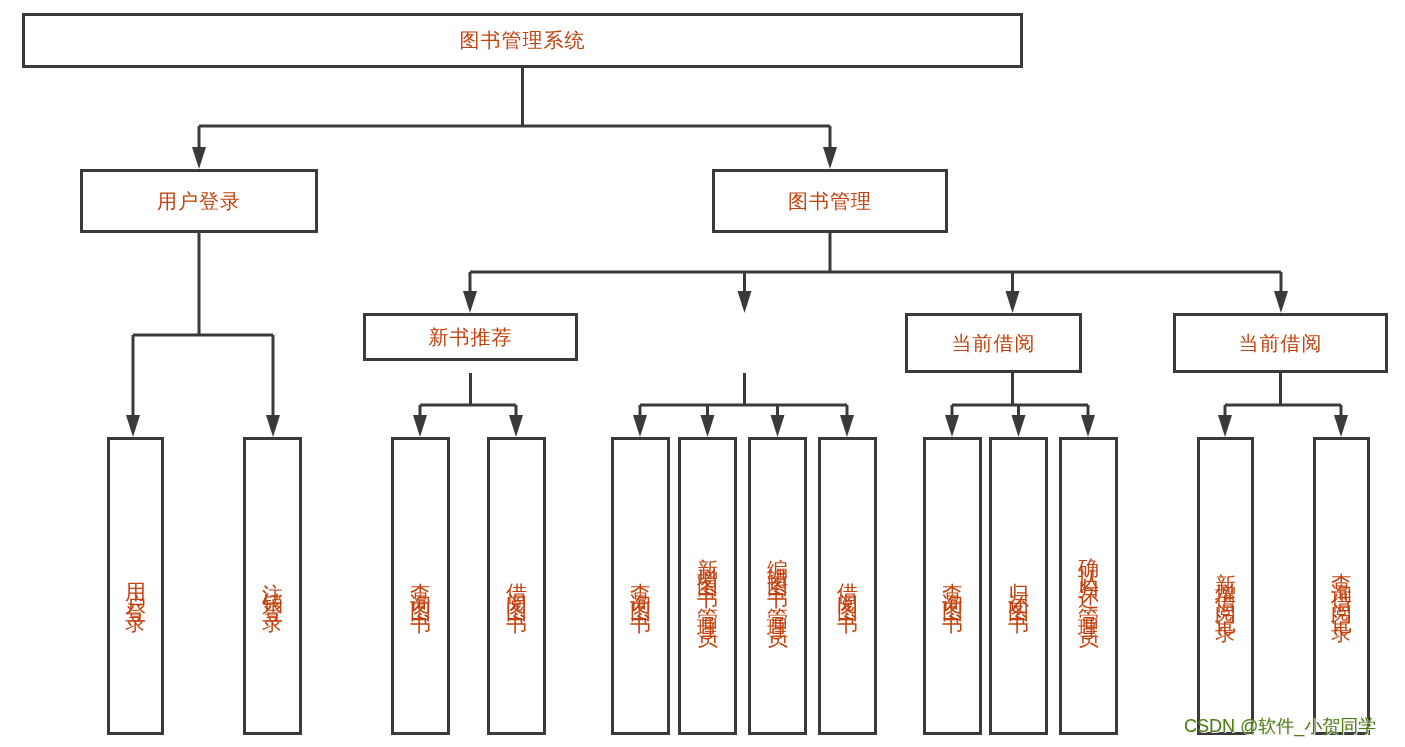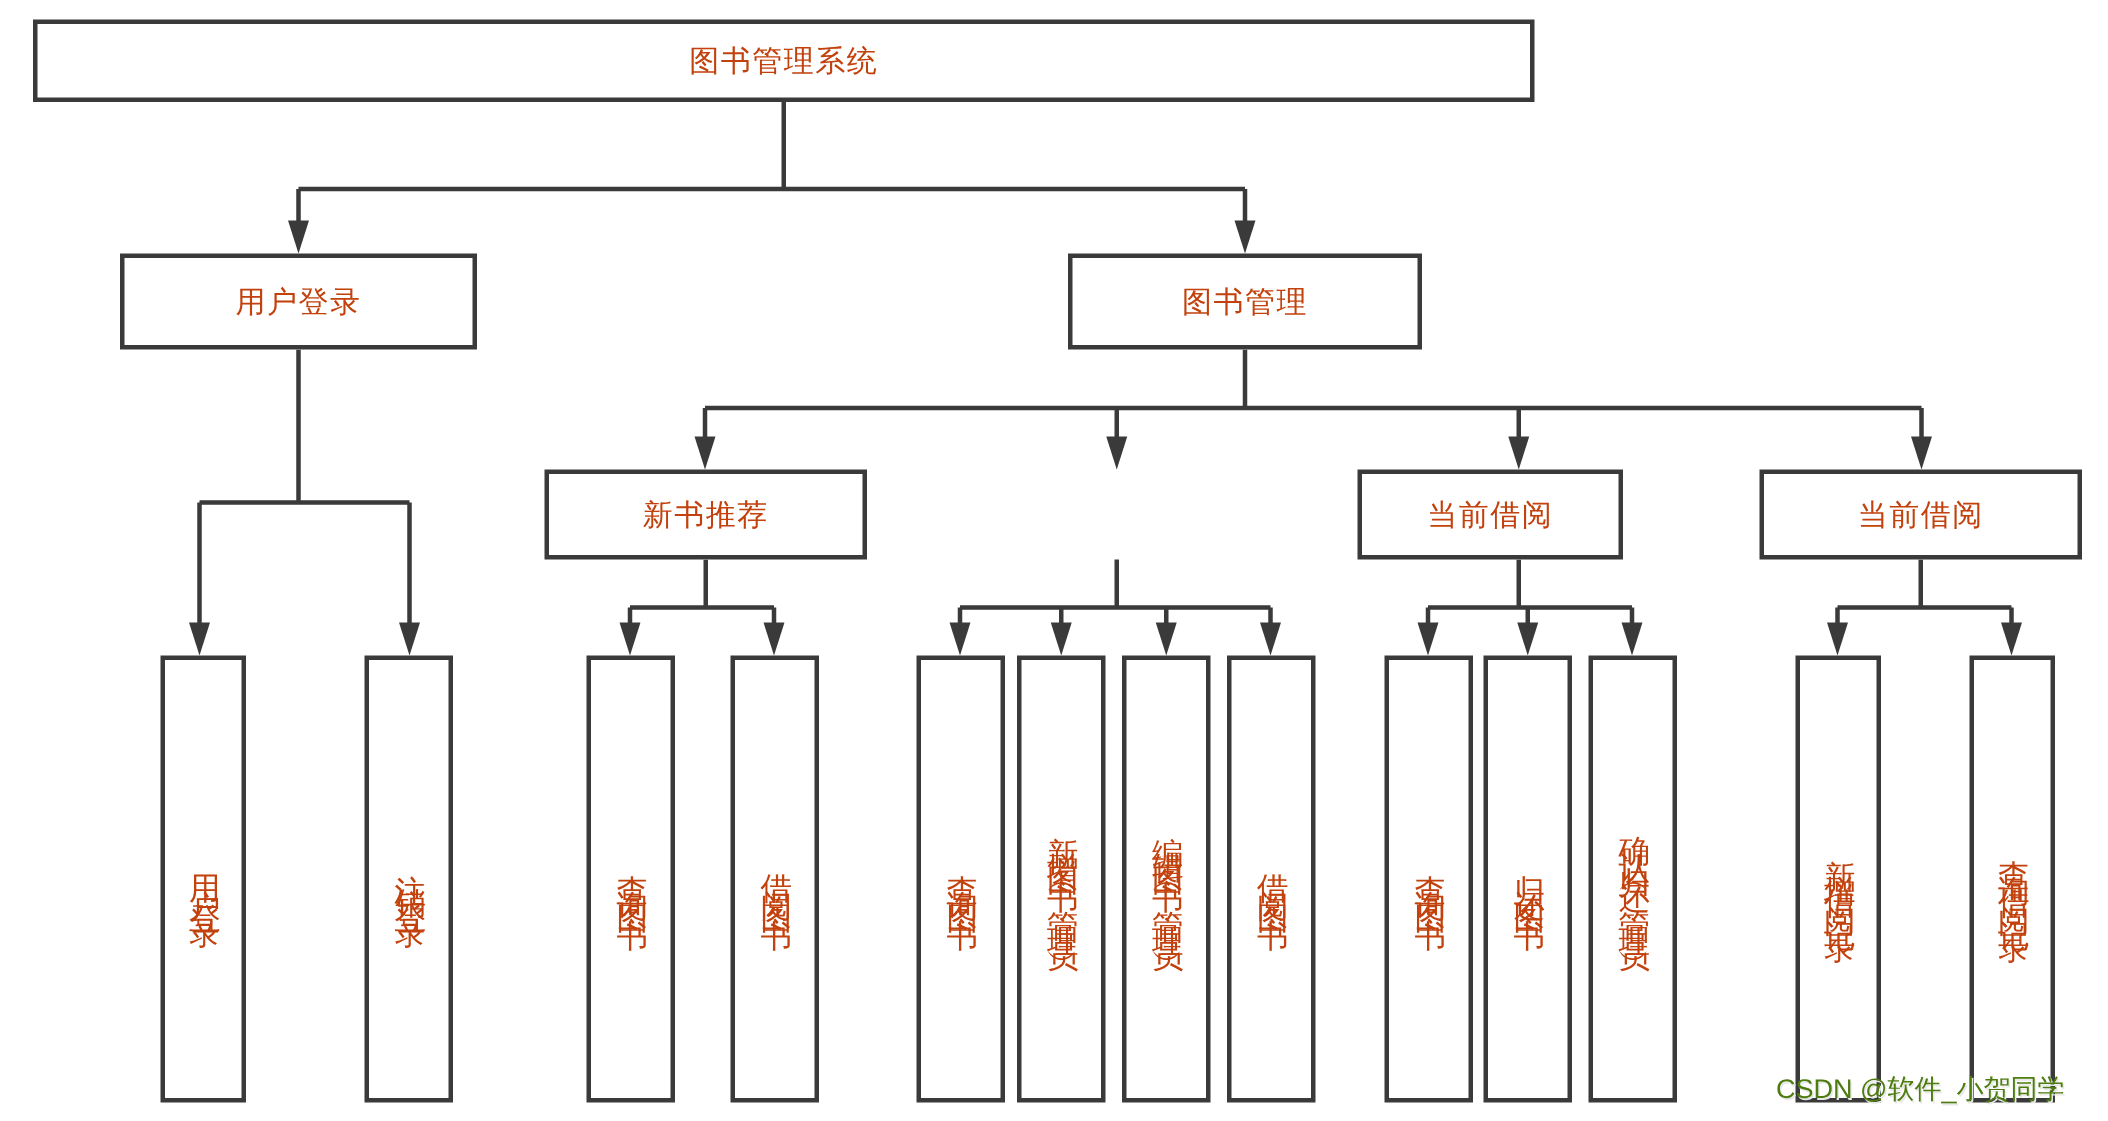--- a/index.html
+++ b/index.html
@@ -69,21 +69,21 @@
     <span>图书管理系统</span>
   </div>
 
   <div class="box h" style="left:80px;top:169px;width:238px;height:64px">
     <span>用户登录</span>
   </div>
   <div class="box h" style="left:712px;top:169px;width:236px;height:64px">
     <span>图书管理</span>
   </div>
 
-  <div class="box h" style="left:363px;top:313px;width:215px;height:60px">
+  <div class="box h" style="left:363px;top:313px;width:215px;height:48px">
     <span>新书推荐</span>
   </div>
   <div class="box h" style="left:905px;top:313px;width:177px;height:60px">
     <span>当前借阅</span>
   </div>
   <div class="box h" style="left:1173px;top:313px;width:215px;height:60px">
     <span>当前借阅</span>
   </div>
 
   <div class="box v" style="left:107px;top:437px;width:57px;height:298px">

